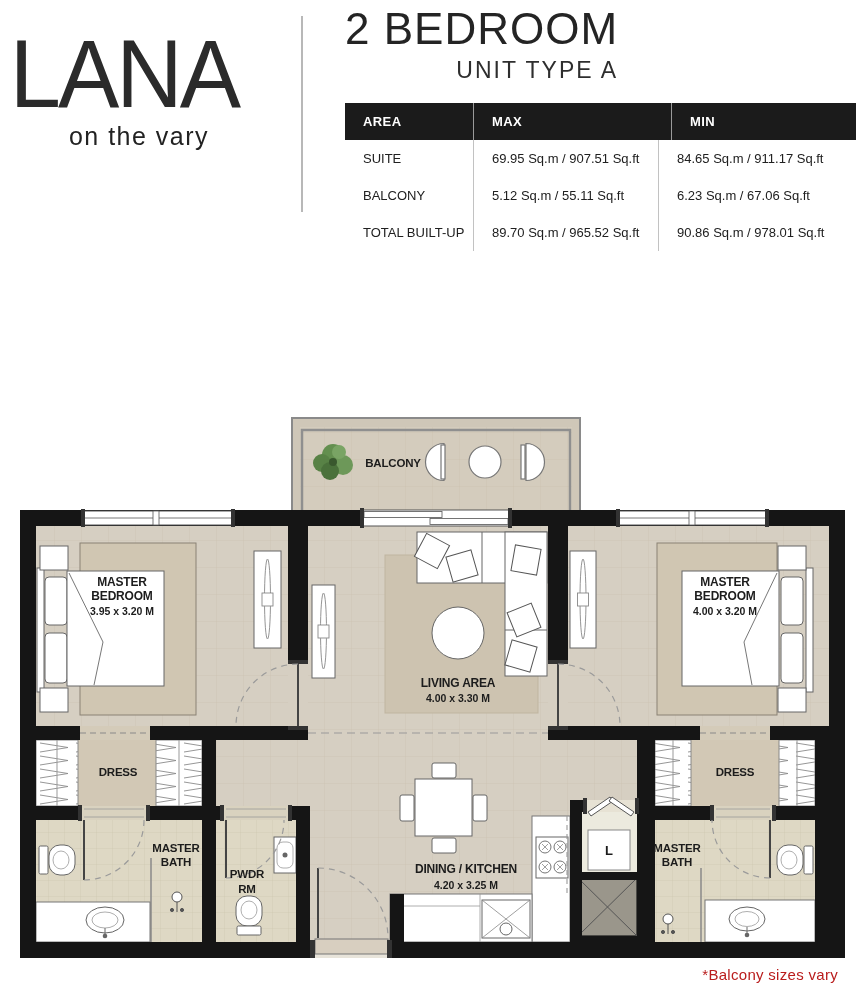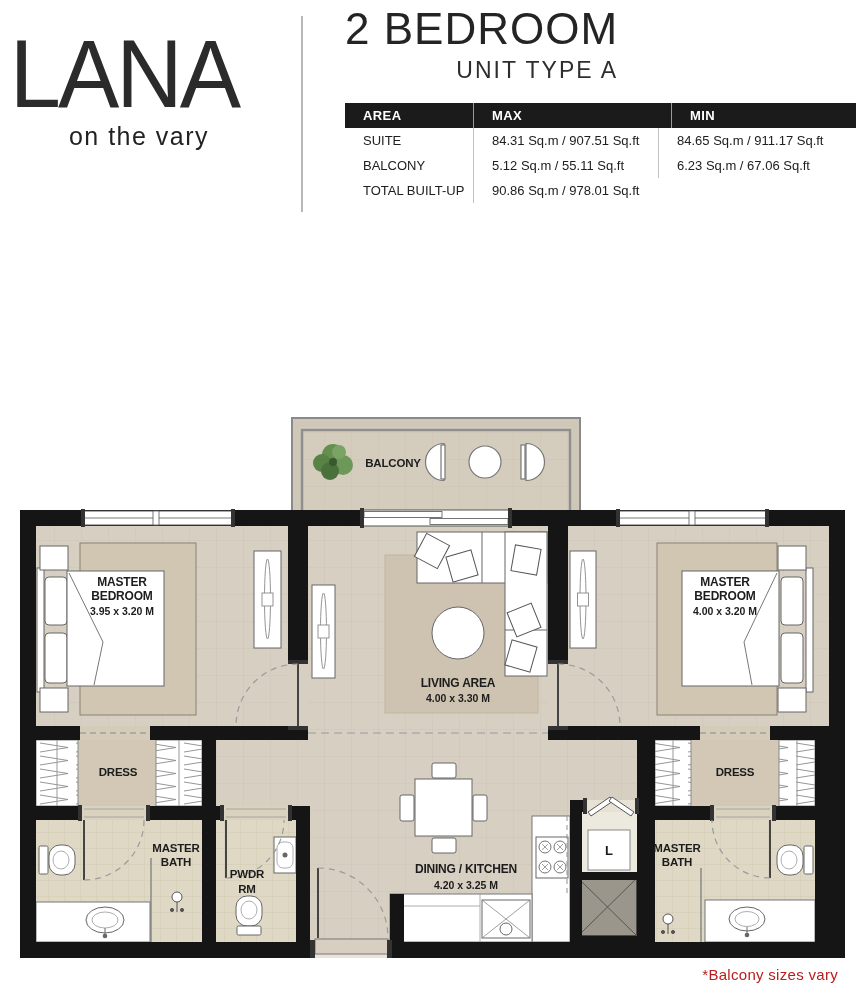--- a/index.html
+++ b/index.html
@@ -11,21 +11,21 @@
   .logo-main { font-family:"Liberation Sans", sans-serif; font-weight:100; font-size:92px;
                line-height:1.0; letter-spacing:-3px; color:#2b2b2b; transform:scaleY(1.04); }
   .logo-tag  { font-size:25px; letter-spacing:1.5px; color:#222; margin-top:2px; padding-left:30px; font-weight:300; }
   .v-divider { position:absolute; left:301px; top:16px; width:2px; height:196px; background:#b8b8b8; }
 
   .title-block { position:absolute; left:345px; top:4px; }
   .plan-title    { font-size:44px; font-weight:200; letter-spacing:1px; color:#242424;text-align:center; }
   .plan-subtitle { font-size:23px; font-weight:300; letter-spacing:2px; color:#2e2e2e; margin-top:3px;text-align:right; }
 
   .area-table { position:absolute; left:345px; top:103px; width:511px; font-size:13px; }
-  .tr { display:flex; height:25px; align-items:center;text-align:right; }
+  .tr { display:flex; height:37px; align-items:center;text-align:right; }
   .tr.head { background:#1b1b1b; color:#fff; font-weight:700; letter-spacing:.4px; }
   .tr.body { color:#202020; font-weight:400; }
   .td { padding-left:18px; height:100%; display:flex; align-items:center; }
   .c1 { width:128px; } .c2 { width:185px; border-left:1px solid #9a9a9a; }
   .c3 { width:198px; border-left:1px solid #9a9a9a; }
   .tr.body .c2, .tr.body .c3 { border-left:1px solid #c2c2c2; }
   .tr.body .c1 { font-weight:500; }
 
   .footnote { position:absolute; right:28px; top:966px; font-size:15px; letter-spacing:.3px; color:#b91c1c; }
 
@@ -52,30 +52,31 @@
   </div>
 
   <div class="area-table">
     <div class="tr head">
       <div class="td c1">AREA</div>
       <div class="td c3">MAX</div>
       <div class="td c2">MIN</div>
     </div>
     <div class="tr body">
       <div class="td c1">SUITE</div>
-      <div class="td c2">84.31 Sq.m / 907.51 Sq.ft</div>
+      <div class="td c2">69.95 Sq.m / 907.51 Sq.ft</div>
       <div class="td c3">84.65 Sq.m / 911.17 Sq.ft</div>
     </div>
     <div class="tr body">
       <div class="td c1">BALCONY</div>
       <div class="td c2">5.12 Sq.m / 55.11 Sq.ft</div>
       <div class="td c3">6.23 Sq.m / 67.06 Sq.ft</div>
     </div>
     <div class="tr body">
       <div class="td c1">TOTAL BUILT-UP</div>
+      <div class="td c2">89.70 Sq.m / 965.52 Sq.ft</div>
       <div class="td c3">90.86 Sq.m / 978.01 Sq.ft</div>
     </div>
   </div>
 
   <svg width="866" height="1000" viewBox="0 0 866 1000" style="position:absolute;left:0;top:0;">
     <defs>
       <pattern id="tile" width="27" height="27" patternUnits="userSpaceOnUse">
         <path d="M27,0 H0 V27" fill="none" stroke="#b7ac97" stroke-width="0.6" opacity="0.45"></path>
       </pattern>
       <pattern id="tileSm" width="16" height="16" patternUnits="userSpaceOnUse">

